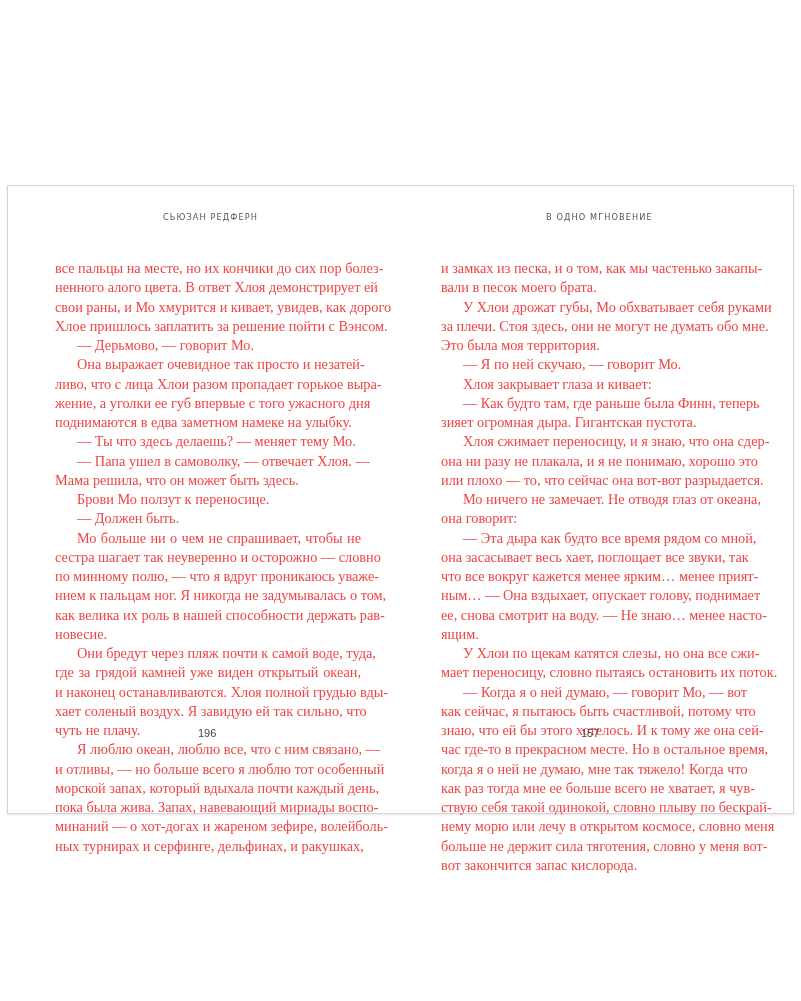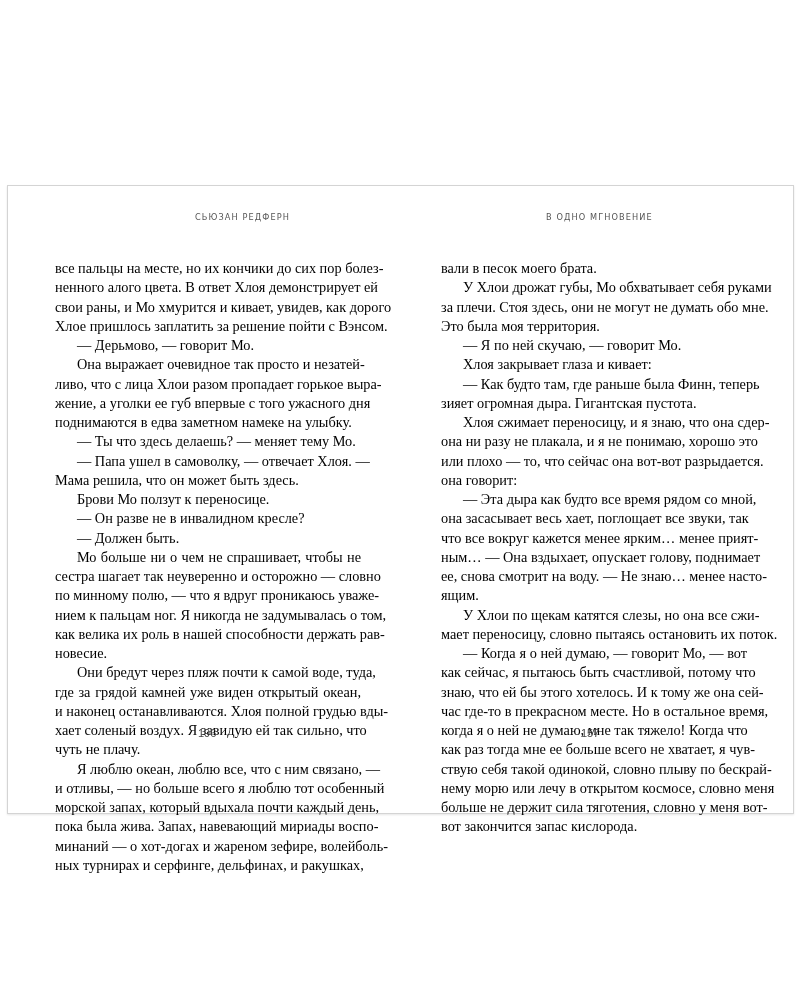--- a/index.html
+++ b/index.html
@@ -26,30 +26,30 @@
     }
     .running-head {
       position: absolute;
       top: 212px;
       font-family: "DejaVu Sans", sans-serif;
       font-size: 8.2px;
       letter-spacing: 1.1px;
       color: #555555;
       white-space: nowrap;
     }
-    .rh-left { left: 163px; margin-left: 32px; }
+    .rh-left { left: 163px; }
     .rh-right { left: 546px; }
     .col {
       position: absolute;
       top: 259px;
       width: 306px;
       font-family: "Liberation Serif", "DejaVu Serif", serif;
       font-size: 14.3px;
       line-height: 19.25px;
-      color: #000000;
+      color: #ef4444;
     }
     .col-left { left: 55px; }
     .col-right { left: 441px; }
     .line {
       display: block;
       white-space: nowrap;
       height: 19.25px;
       text-align: justify;
       text-align-last: justify;
     }
@@ -84,52 +84,53 @@
     <span class="line last">Хлое пришлось заплатить за решение пойти с Вэнсом.</span>
     <span class="line indent last">— Дерьмово, — говорит Мо.</span>
     <span class="line indent">Она выражает очевидное так просто и незатей-</span>
     <span class="line">ливо, что с лица Хлои разом пропадает горькое выра-</span>
     <span class="line">жение, а уголки ее губ впервые с того ужасного дня</span>
     <span class="line last">поднимаются в едва заметном намеке на улыбку.</span>
     <span class="line indent last">— Ты что здесь делаешь? — меняет тему Мо.</span>
     <span class="line indent">— Папа ушел в самоволку, — отвечает Хлоя. —</span>
     <span class="line last">Мама решила, что он может быть здесь.</span>
     <span class="line indent last">Брови Мо ползут к переносице.</span>
-    <span class="line indent last">— Он разве не в инвалидном кресле?</span>
     <span class="line indent last">— Должен быть.</span>
     <span class="line indent">Мо больше ни о чем не спрашивает, чтобы не</span>
     <span class="line">сестра шагает так неуверенно и осторожно — словно</span>
     <span class="line">по минному полю, — что я вдруг проникаюсь уваже-</span>
     <span class="line">нием к пальцам ног. Я никогда не задумывалась о том,</span>
     <span class="line">как велика их роль в нашей способности держать рав-</span>
     <span class="line last">новесие.</span>
     <span class="line indent">Они бредут через пляж почти к самой воде, туда,</span>
     <span class="line">где за грядой камней уже виден открытый океан,</span>
     <span class="line">и наконец останавливаются. Хлоя полной грудью вды-</span>
     <span class="line">хает соленый воздух. Я завидую ей так сильно, что</span>
     <span class="line last">чуть не плачу.</span>
     <span class="line indent">Я люблю океан, люблю все, что с ним связано, —</span>
     <span class="line">и отливы, — но больше всего я люблю тот особенный</span>
     <span class="line">морской запах, который вдыхала почти каждый день,</span>
     <span class="line">пока была жива. Запах, навевающий мириады воспо-</span>
     <span class="line">минаний — о хот-догах и жареном зефире, волейболь-</span>
     <span class="line">ных турнирах и серфинге, дельфинах, и ракушках,</span>
   </div>
 <div class="col col-right" id="col-right">
+    <span class="line">и замках из песка, и о том, как мы частенько закапы-</span>
     <span class="line last">вали в песок моего брата.</span>
     <span class="line indent">У Хлои дрожат губы, Мо обхватывает себя руками</span>
     <span class="line">за плечи. Стоя здесь, они не могут не думать обо мне.</span>
     <span class="line last">Это была моя территория.</span>
     <span class="line indent last">— Я по ней скучаю, — говорит Мо.</span>
     <span class="line indent last">Хлоя закрывает глаза и кивает:</span>
     <span class="line indent">— Как будто там, где раньше была Финн, теперь</span>
     <span class="line last">зияет огромная дыра. Гигантская пустота.</span>
     <span class="line indent">Хлоя сжимает переносицу, и я знаю, что она сдер-</span>
     <span class="line">она ни разу не плакала, и я не понимаю, хорошо это</span>
     <span class="line last">или плохо — то, что сейчас она вот-вот разрыдается.</span>
+    <span class="line indent">Мо ничего не замечает. Не отводя глаз от океана,</span>
     <span class="line last">она говорит:</span>
     <span class="line indent">— Эта дыра как будто все время рядом со мной,</span>
     <span class="line">она засасывает весь хает, поглощает все звуки, так</span>
     <span class="line">что все вокруг кажется менее ярким… менее прият-</span>
     <span class="line">ным… — Она вздыхает, опускает голову, поднимает</span>
     <span class="line">ее, снова смотрит на воду. — Не знаю… менее насто-</span>
     <span class="line last">ящим.</span>
     <span class="line indent">У Хлои по щекам катятся слезы, но она все сжи-</span>
     <span class="line last">мает переносицу, словно пытаясь остановить их поток.</span>
     <span class="line indent">— Когда я о ней думаю, — говорит Мо, — вот</span>

